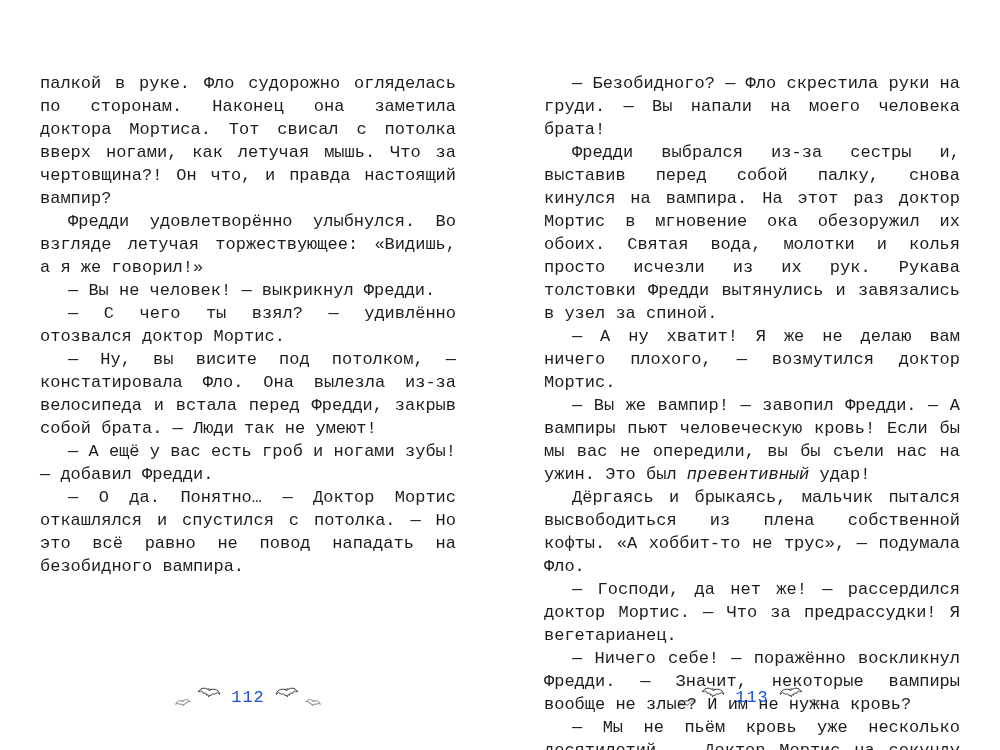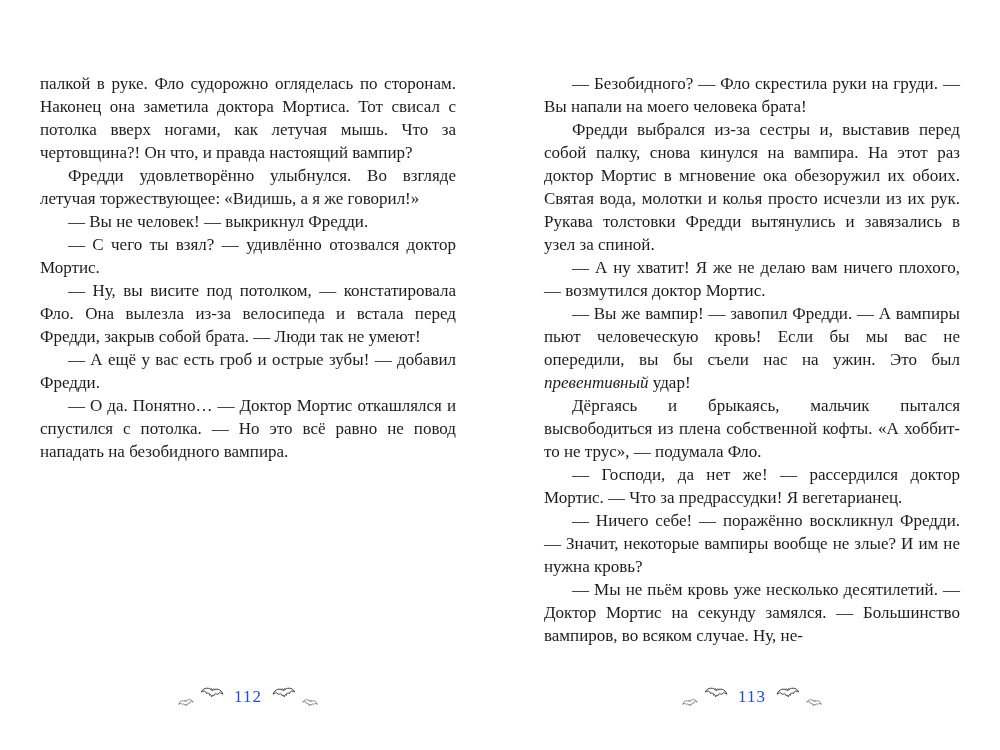--- a/index.html
+++ b/index.html
@@ -2,21 +2,21 @@
 <html lang="ru"><head>
 <meta charset="utf-8">
 <style>
   html, body { margin: 0; padding: 0; background: #ffffff; }
   .screen {
     position: relative;
     width: 1000px;
     height: 750px;
     background: #ffffff;
     overflow: hidden;
-    font-family: Liberation Serif, serif;
+    font-family: Liberation Mono, monospace;
     color: #1c1c1c;
   }
   .page {
     position: absolute;
     top: 72px;
     width: 416px;
     height: 660px;
   }
   .page.left  { left: 40px; }
   .page.right { left: 544px; }
@@ -62,21 +62,21 @@
 
 <div class="screen">
 
   <div class="page left">
     <div class="text-block">
       <p class="para no-indent">палкой в руке. Фло судорожно огляделась по сторонам. Наконец она заметила доктора Мортиса. Тот свисал с потолка вверх ногами, как летучая мышь. Что за чертовщина?! Он что, и правда настоящий вампир?</p>
       <p class="para">Фредди удовлетворённо улыбнулся. Во взгляде летучая торжествующее: «Видишь, а я же говорил!»</p>
       <p class="para">— Вы не человек! — выкрикнул Фредди.</p>
       <p class="para">— С чего ты взял? — удивлённо отозвался доктор Мортис.</p>
       <p class="para">— Ну, вы висите под потолком, — констатировала Фло. Она вылезла из-за велосипеда и встала перед Фредди, закрыв собой брата. — Люди так не умеют!</p>
-      <p class="para">— А ещё у вас есть гроб и острые зубы! — добавил Фредди.</p>
+      <p class="para">— А ещё у вас есть гроб и ногами зубы! — добавил Фредди.</p>
       <p class="para">— О да. Понятно… — Доктор Мортис откашлялся и спустился с потолка. — Но это всё равно не повод нападать на безобидного вампира.</p>
     </div>
     <div class="footer">
       <span class="bat small">
         <svg width="16" height="9" viewBox="0 0 100 55">
             <path d="M50 16 C38 2 12 4 4 26 C14 18 24 20 26 30 C33 24 40 27 41 36 C45 31 48 33 50 42 C52 33 55 31 59 36 C60 27 67 24 74 30 C76 20 86 18 96 26 C88 4 62 2 50 16 Z M45 6 L49 12 M55 6 L51 12"></path>
           </svg>
       </span>
       <span class="bat big">
         <svg width="24" height="13" viewBox="0 0 100 55">

